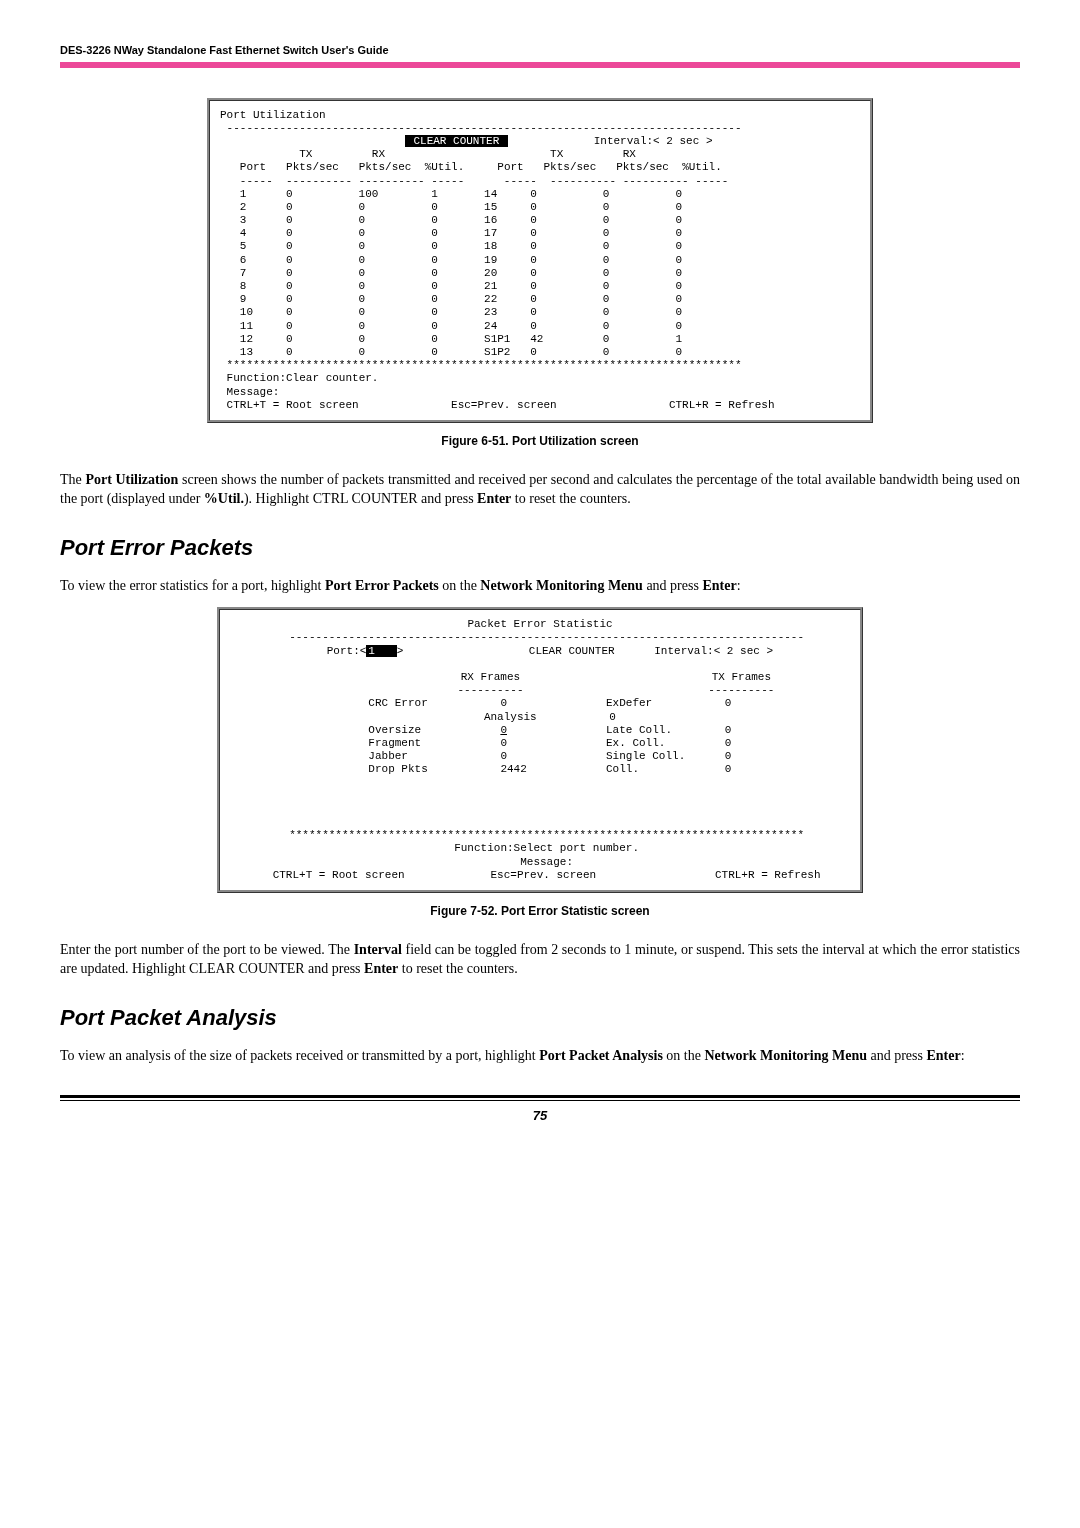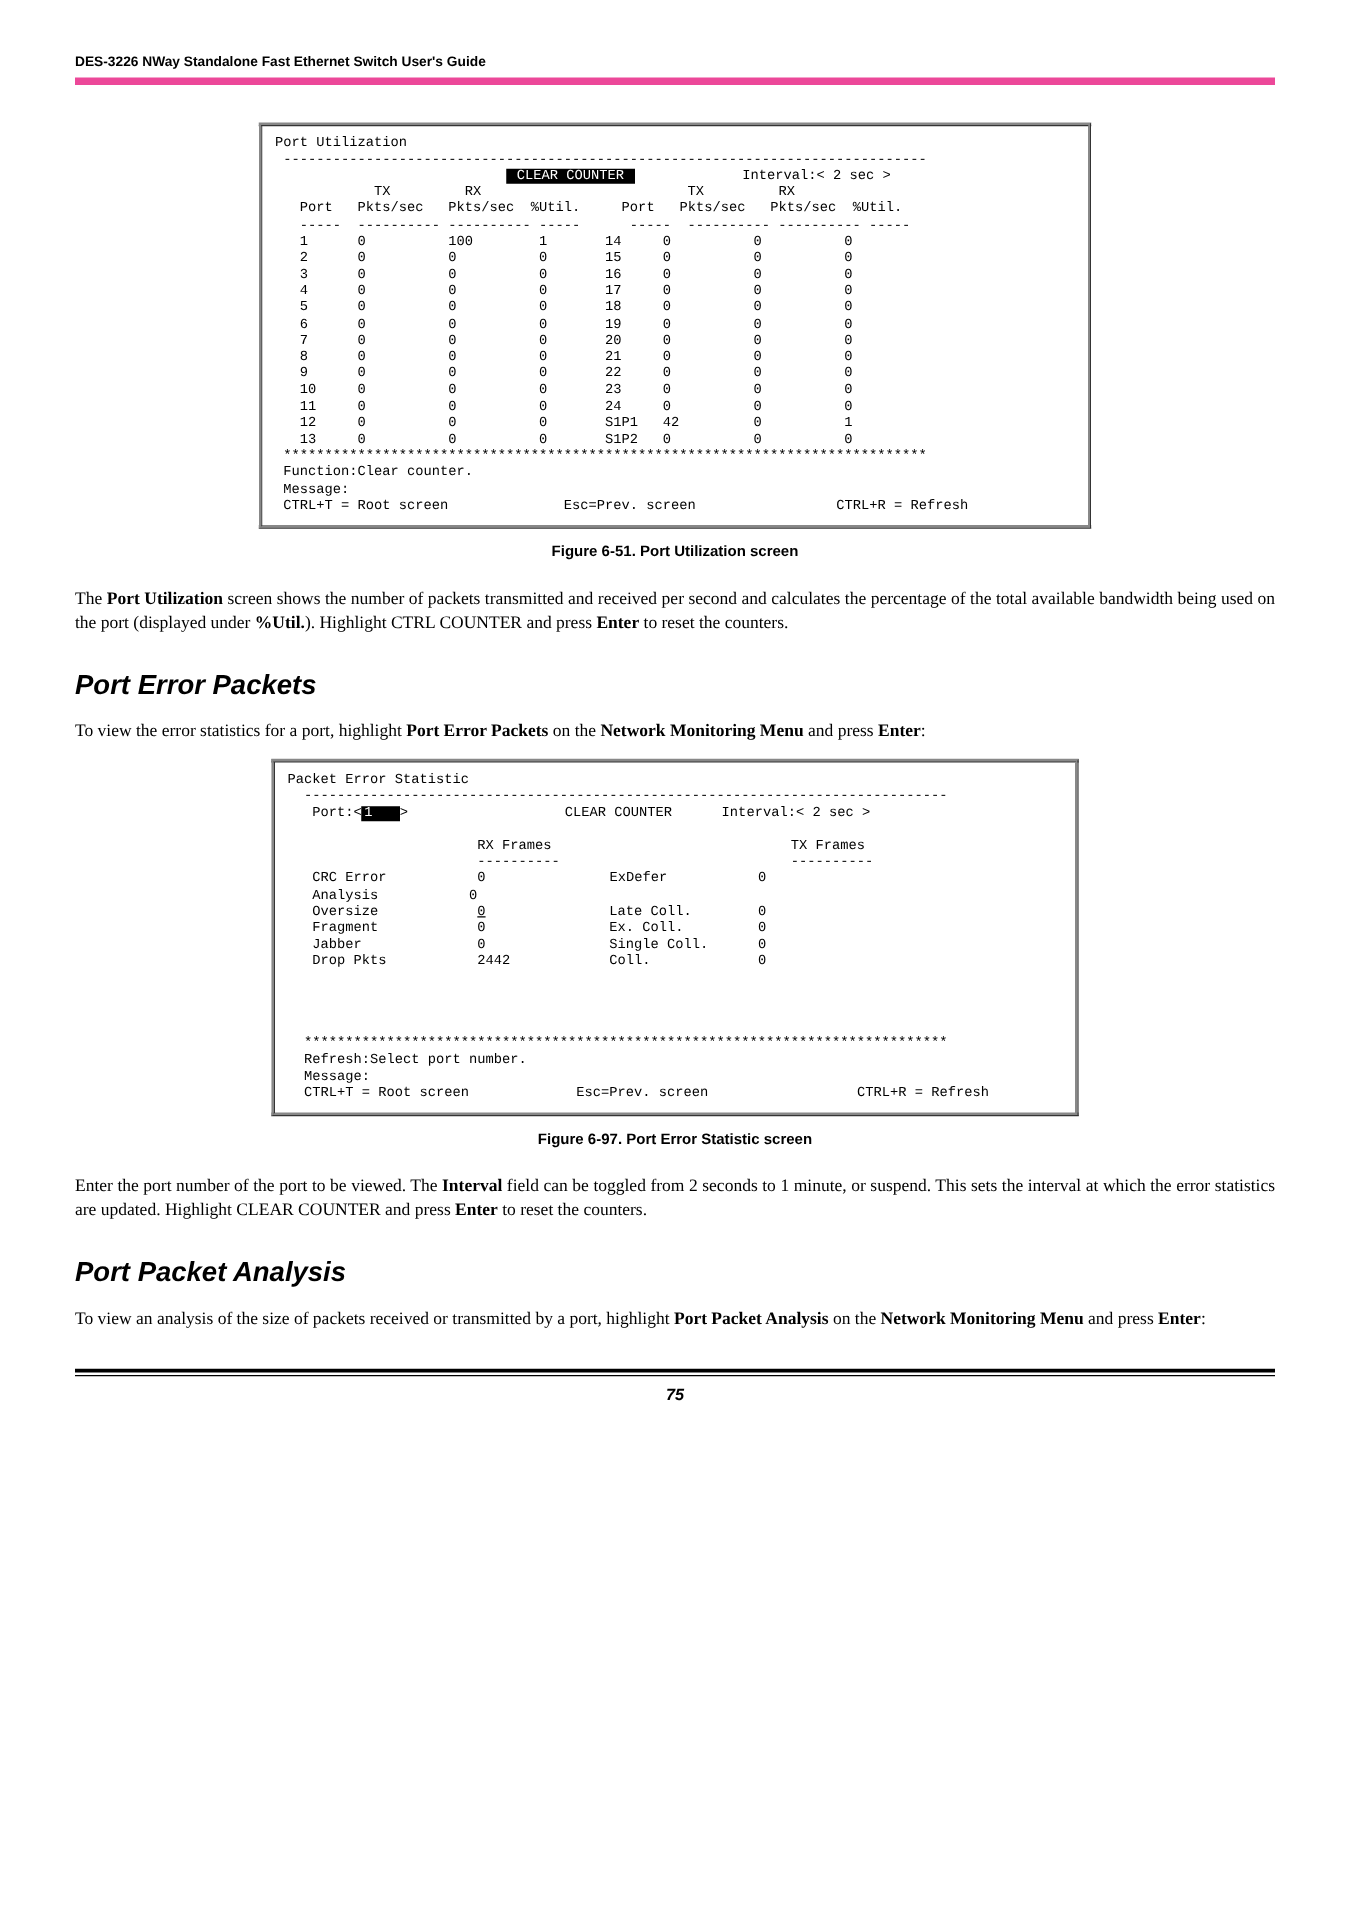--- a/index.html
+++ b/index.html
@@ -30,20 +30,21 @@
     padding: 8px 10px;
     margin: 10px auto;
     white-space: pre;
     background: #fff;
   }
   .terminal.t1 {
     width: 640px;
   }
   .terminal.t2 {
     width: 620px;
+    text-align: center;
   }
   .highlight {
     background: #000;
     color: #fff;
     padding: 0 2px;
   }
   .caption {
     font-family: Liberation Sans, sans-serif;
     font-size: 12px;
     font-weight: bold;
@@ -126,25 +127,25 @@
    <span>Analysis</span>           <span>0</span>
    <span>Oversize</span>            <u>0</u>               <span>Late Coll.</span>        <span>0</span>
    <span>Fragment</span>            <span>0</span>               <span>Ex. Coll.</span>         <span>0</span>
    <span>Jabber</span>              <span>0</span>               <span>Single Coll.</span>      <span>0</span>
    <span>Drop Pkts</span>           <span>2442</span>            <span>Coll.</span>             <span>0</span>
 
 
 
 
   ******************************************************************************
-  <span>Refresh:Select port number.</span>
+  <span>Function:Select port number.</span>
   <span>Message:</span>
   <span>CTRL+T = Root screen</span>             <span>Esc=Prev. screen</span>                  <span>CTRL+R = Refresh</span></div>
 
-<div class="caption">Figure 6-97.  Port Error Statistic screen</div>
+<div class="caption">Figure 7-52.  Port Error Statistic screen</div>
 
 <p class="body-text"><span>Enter the port number of the port to be viewed. The </span><b>Interval</b><span> field can be toggled from 2 seconds to 1 minute, or suspend. This sets the interval at which the error statistics are updated. Highlight CLEAR COUNTER and press </span><b>Enter</b><span> to reset the counters.</span></p>
 
 <h2 class="section">Port Packet Analysis</h2>
 
 <p class="body-text"><span>To view an analysis of the size of packets received or transmitted by a port, highlight </span><b>Port Packet Analysis</b><span> on the </span><b>Network Monitoring Menu</b><span> and press </span><b>Enter</b><span>:</span></p>
 
 <div class="footer-line"></div>
 <div class="page-num">75</div>
 

